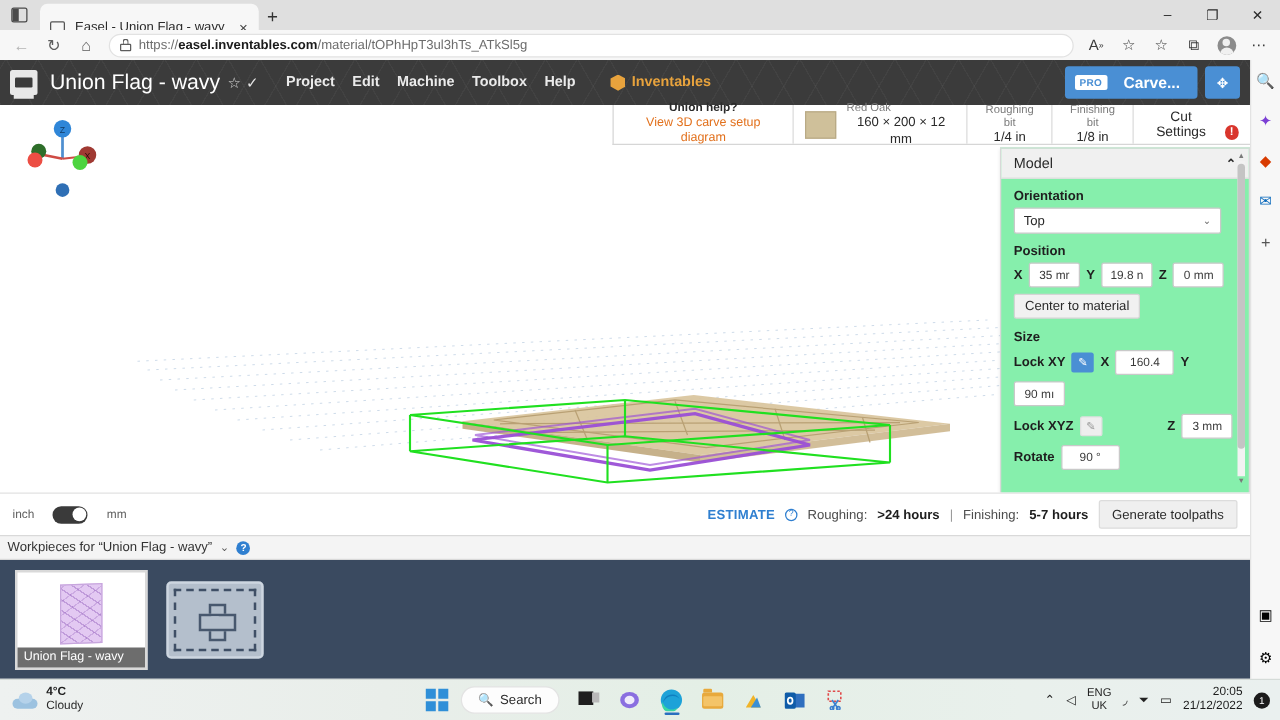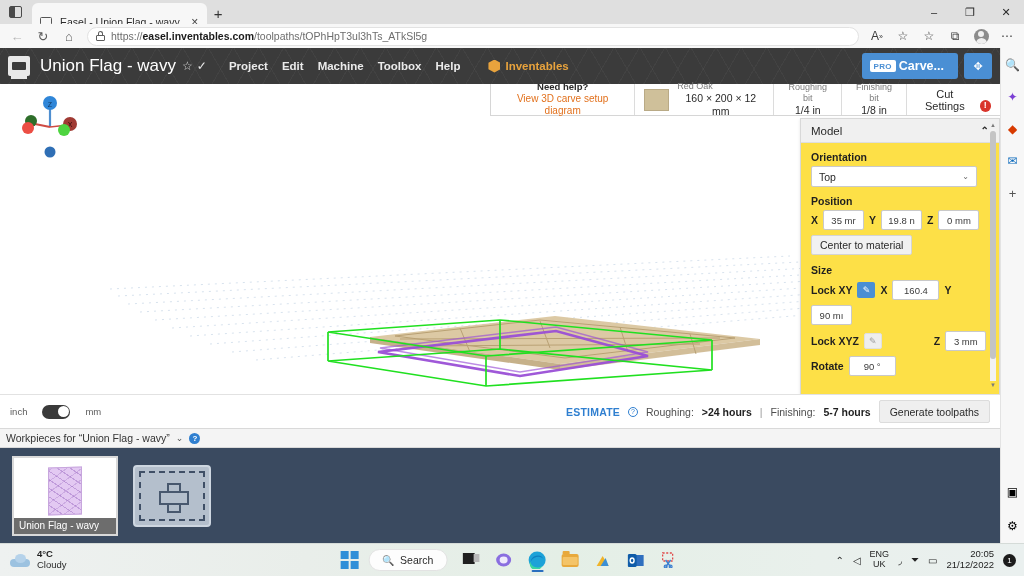--- a/index.html
+++ b/index.html
@@ -118,21 +118,21 @@
   .title-check { color: #e6e6e6; font-size: 12px; margin-left: 4px; z-index:1; }
   .menu-items { display: flex; align-items: center; gap: 14px; margin-left: 22px; z-index:1; }
   .menu-item { color: #ebebeb; font-size: 11.5px; font-weight: bold; white-space: nowrap; }
   .inventables-link { display:flex; align-items:center; gap:5px; margin-left: 14px; z-index:1; }
   .inv-hex { width: 12px; height: 13px; background: #e8a33d;
              clip-path: polygon(50% 0%, 100% 25%, 100% 75%, 50% 100%, 0% 75%, 0% 25%); }
   .inv-text { color: #e8a33d; font-size: 11.5px; font-weight: bold; }
   .carve-btn {
     margin-left: auto; z-index: 1;
     background: #4a8fd4; border-radius: 3px; height: 26px;
-    display: flex; align-items: center; gap: 3px; padding: 0 14px 0 8px;
+    display: flex; align-items: center; gap: 13px; padding: 0 14px 0 8px;
   }
   .pro-badge { background: #fff; color: #4a8fd4; font-size: 8px; font-weight: bold;
                padding: 1.5px 4px; border-radius: 2px; letter-spacing: .3px; }
   .carve-label { color: #fff; font-size: 12.5px; font-weight: 600; }
   .fullscreen-btn {
     z-index: 1; margin-left: 6px; width: 28px; height: 26px; background: #4a8fd4;
     border-radius: 3px; display:flex; align-items:center; justify-content:center;
     color:#fff; font-size: 11px;
   }
 
@@ -162,21 +162,21 @@
   
   .viewport {
     position: absolute; left: 0; top: 84px; width: 1000px; height: 310px;
     background: #ffffff; overflow: hidden;
   }
   .axis-gizmo { position: absolute; left: 14px; top: 6px; width: 70px; height: 70px; }
 
   
   .model-panel {
     position: absolute; right: 24px; top: 118px; width: 200px; height: 307px;
-    background: #fde047; border: 1px solid #d8d8d8; box-shadow: 0 1px 3px rgba(0,0,0,.10);
+    background: #86efac; border: 1px solid #d8d8d8; box-shadow: 0 1px 3px rgba(0,0,0,.10);
   }
   .panel-head {
     height: 24px; background: #f0f0f0; border-bottom: 1px solid #dedede;
     display: flex; align-items: center; justify-content: space-between; padding: 0 10px;
   }
   .panel-head-title { font-size: 11.5px; color: #2a2a2a; }
   .chev-up { font-size: 10px; color: #2a2a2a; font-weight: bold; }
   .panel-body { padding: 8px 10px 0 10px; position: relative; height: 246px; }
   .field-label { font-size: 10.5px; font-weight: bold; color: #1f1f1f; margin-bottom: 3px; }
   .select-box {
@@ -351,21 +351,21 @@
 
   <div class="browser-toolbar">
     <span class="nav-btn disabled">←</span>
     <span class="nav-btn">↻</span>
     <span class="nav-btn">⌂</span>
     <div class="omnibox">
       <span class="lock-icon">
         <span class="shackle"></span>
           <span class="body"></span>
       </span>
-      <span class="url"><span>https://</span><b>easel.inventables.com</b><span>/toolpaths/tOPhHpT3ul3hTs_ATkSl5g</span></span>
+      <span class="url"><span>https://</span><b>easel.inventables.com</b><span>/material/tOPhHpT3ul3hTs_ATkSl5g</span></span>
     </div>
     <span class="tb-icon">A<sup style="font-size:7px">»</sup></span>
     <span class="tb-icon">☆</span>
     <span class="tb-icon">☆</span>
     <span class="tb-icon">⧉</span>
     <span class="avatar-btn">
         <span class="avatar-circ"></span>
       </span>
     <span class="tb-icon">⋯</span>
   </div>
@@ -451,21 +451,21 @@
         <line x1="328" y1="248" x2="328" y2="277"></line>
         <line x1="500" y1="236" x2="500" y2="265"></line>
         <line x1="712" y1="256" x2="712" y2="286"></line>
         <line x1="486" y1="272" x2="486" y2="302"></line>
       </g>
     </svg>
   </div>
 
   <div class="info-bar">
     <div class="info-cell help-cell">
-      <span class="info-top">Need help?</span>
+      <span class="info-top">Union help?</span>
       <span class="info-bot">View 3D carve setup diagram</span>
     </div>
     <div class="info-cell mat-cell">
       <span class="mat-swatch"></span>
       <span class="mat-txt">
         <span class="info-top">Red Oak</span>
         <span class="info-bot">160 × 200 × 12 mm</span>
       </span>
     </div>
     <div class="info-cell">

